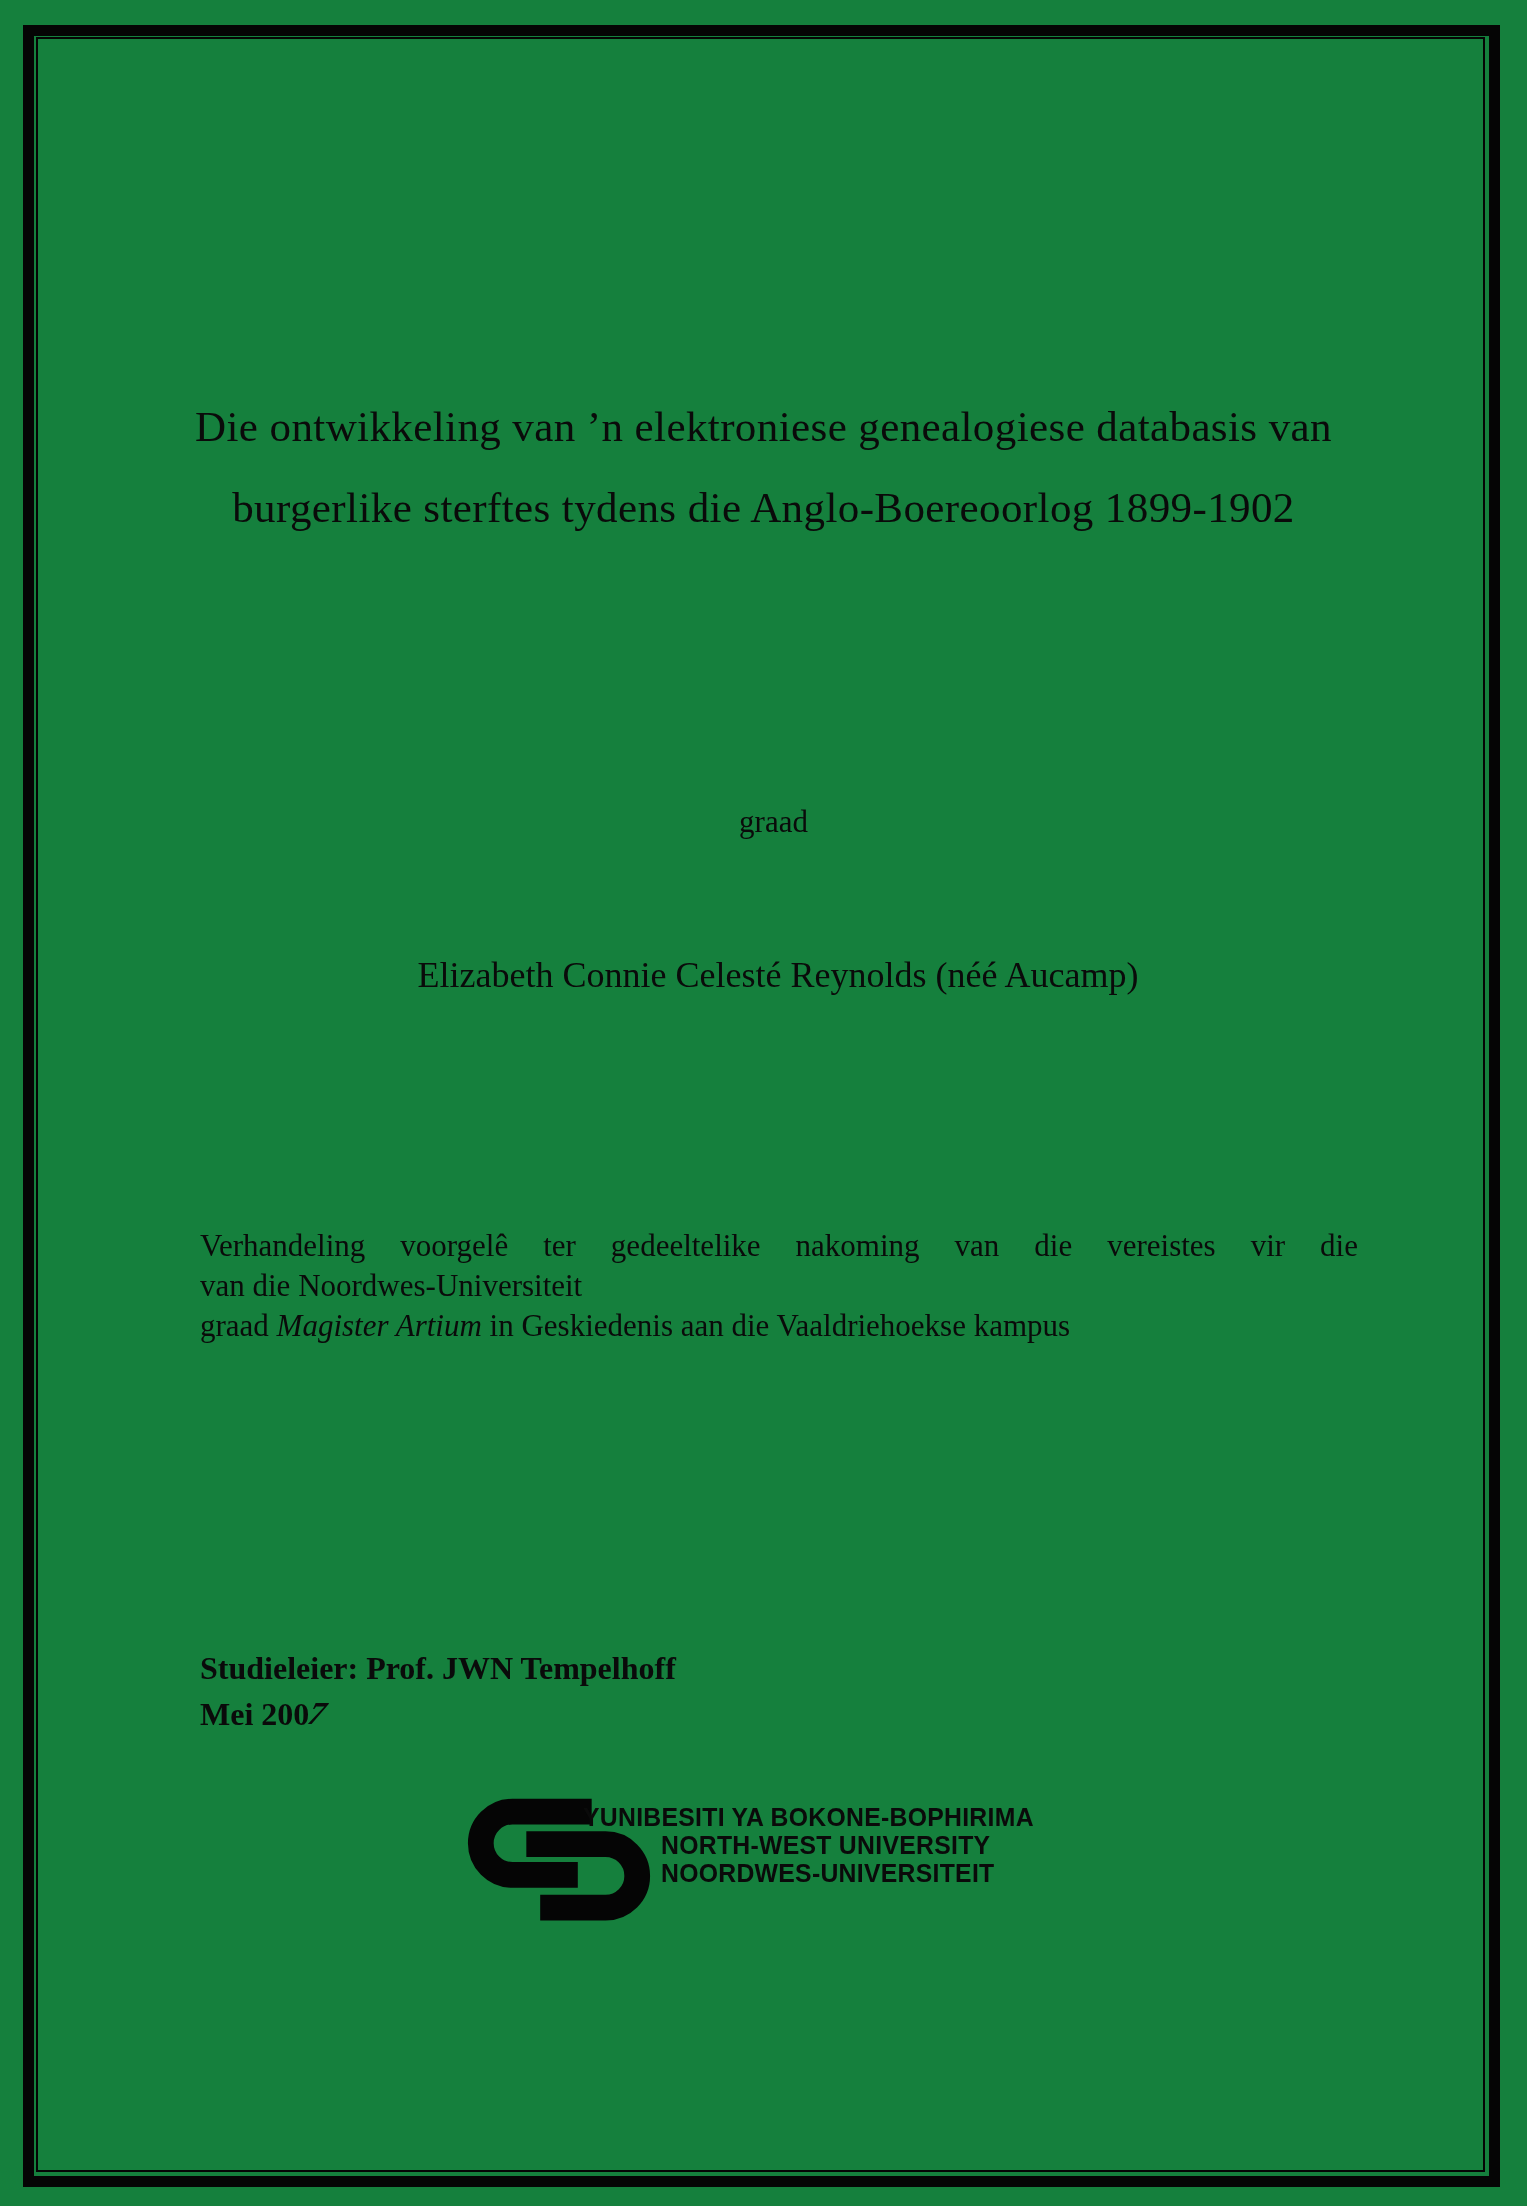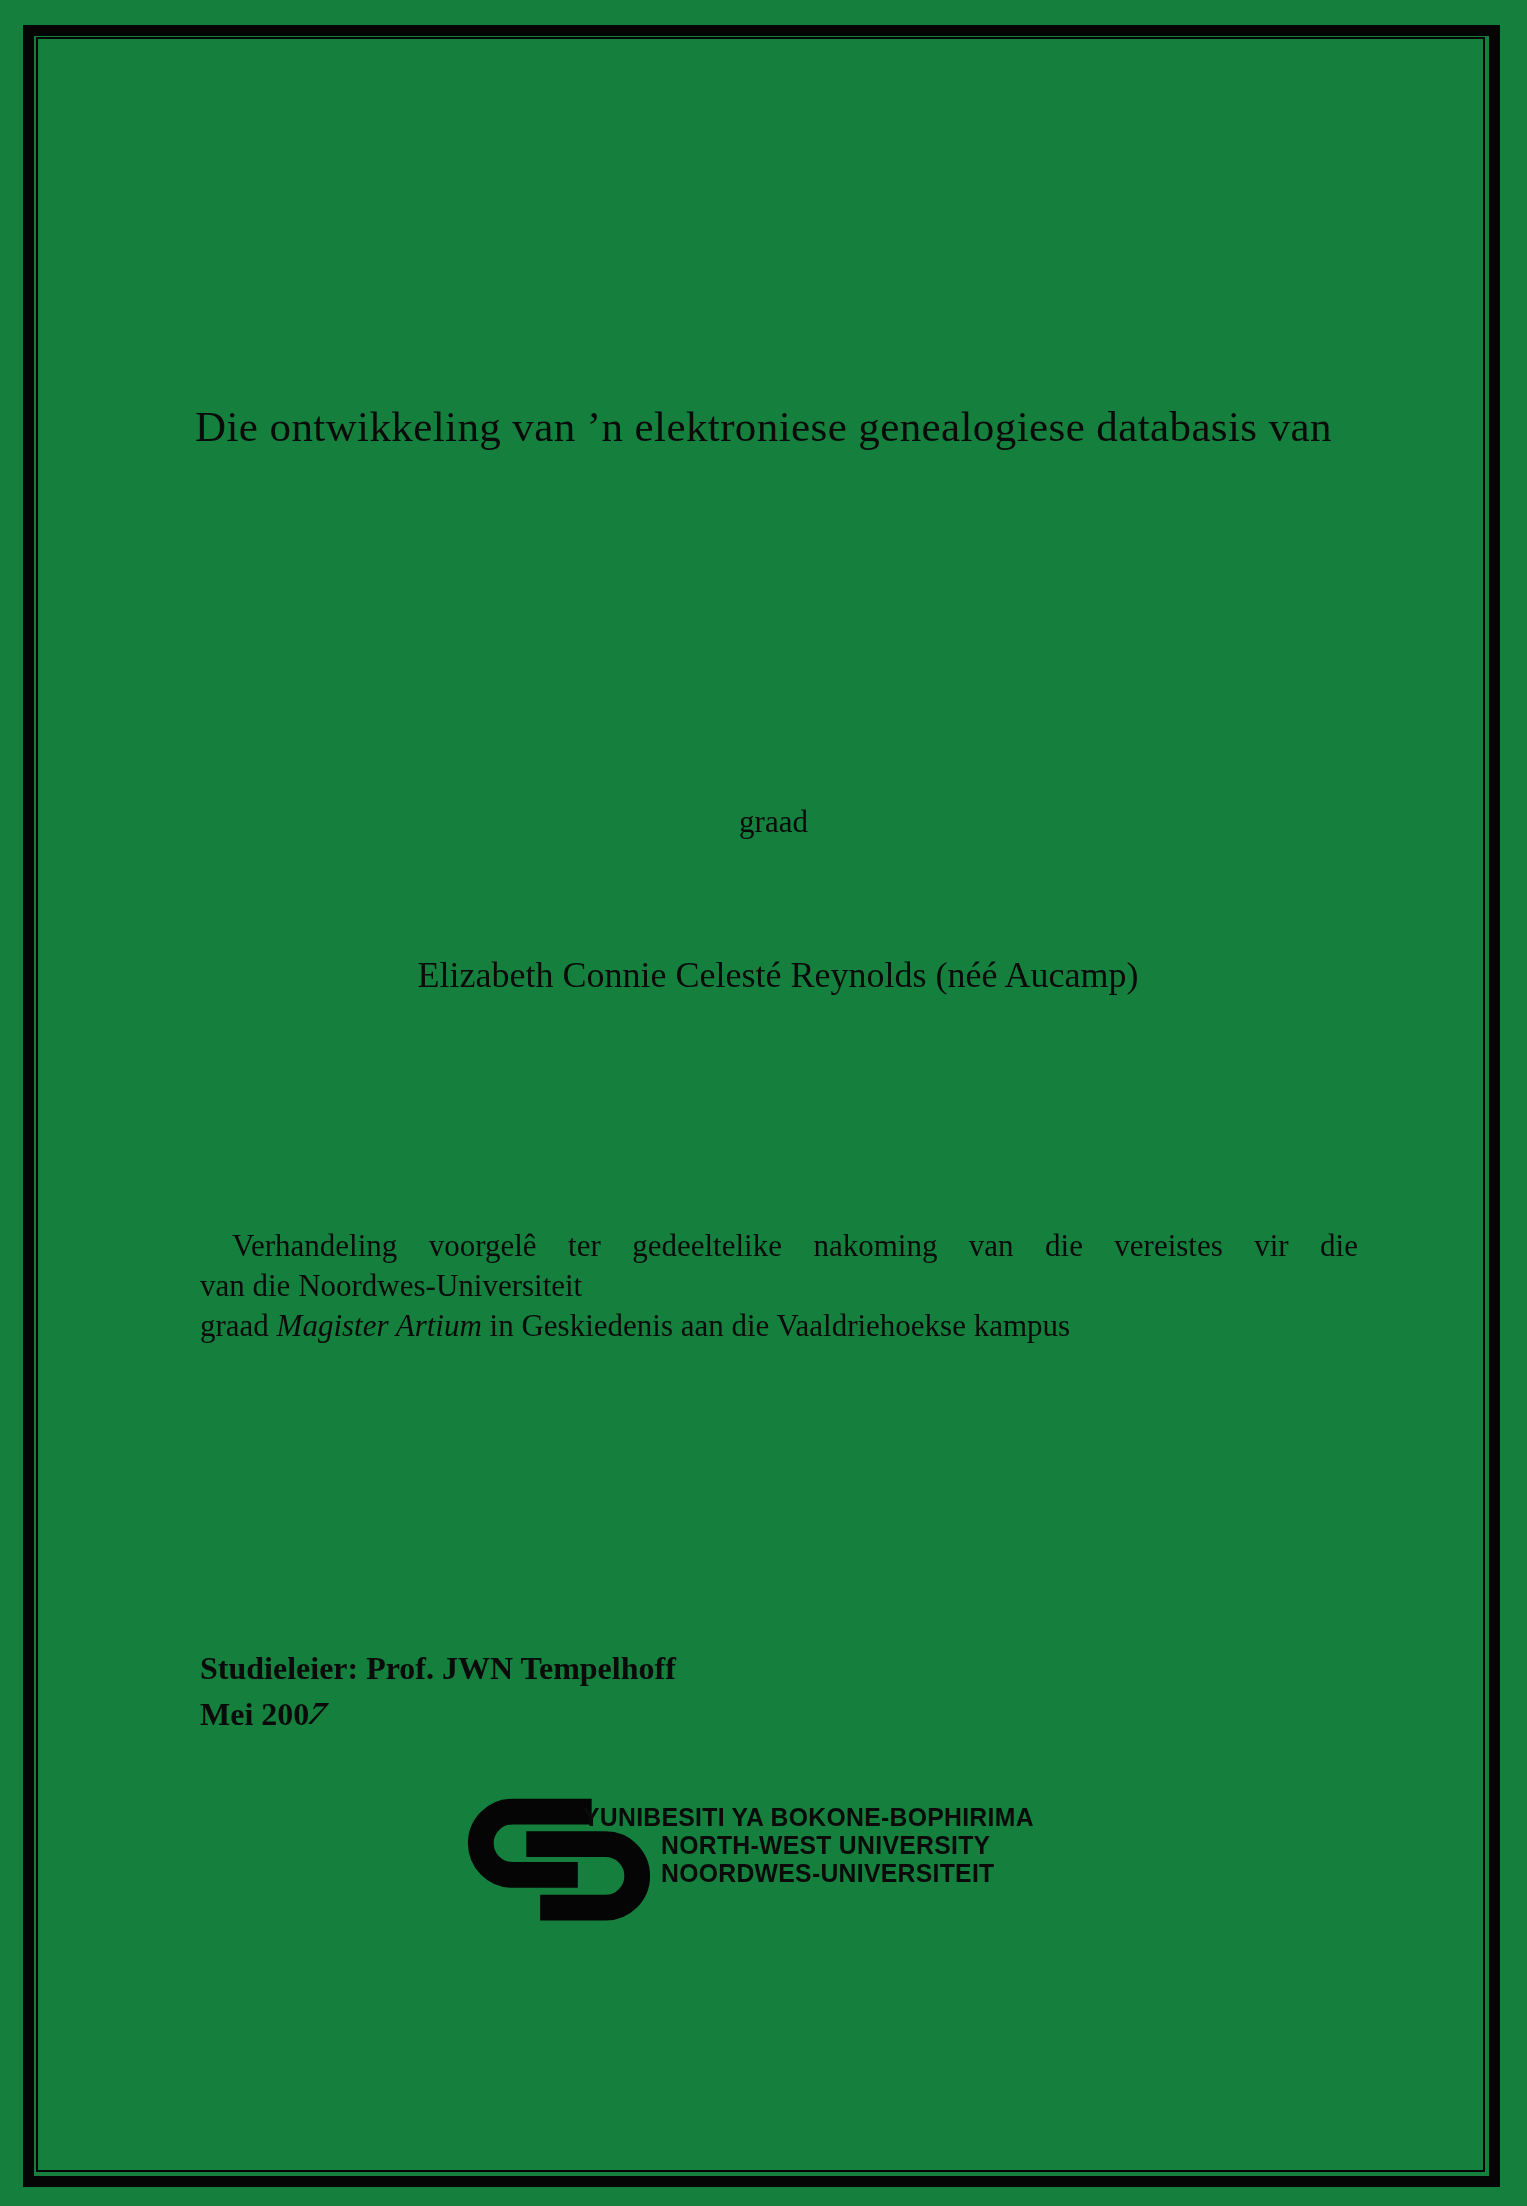--- a/index.html
+++ b/index.html
@@ -47,21 +47,20 @@
   }
   .statement {
     position: absolute;
     left: 200px; width: 1158px; top: 1226px;
     font-size: 31px;
     line-height: 40px;
   }
   .stmt-line1 {
     text-align: justify;
     text-align-last: justify;
-    margin-left: 32px;
   }
   .stmt-line .it { font-style: italic; }
   .supervisor-block {
     position: absolute;
     left: 200px; width: 900px; top: 1645px;
     font-size: 32px;
     line-height: 46px;
     font-weight: bold;
   }
   .digit-skew {
@@ -96,20 +95,21 @@
 </head>
 <body>
 
 <div id="page">
 
   <div class="frame-outer"></div>
   <div class="frame-inner"></div>
 
   <div class="doc-title">
     <div>Die ontwikkeling van ’n elektroniese genealogiese databasis van</div>
+    <div>burgerlike sterftes tydens die Anglo-Boereoorlog 1899-1902</div>
   </div>
 
   <div class="byline">graad</div>
 
   <div class="author">Elizabeth Connie Celesté Reynolds (néé Aucamp)</div>
 
   <div class="statement">
     <div class="stmt-line stmt-line1">Verhandeling voorgelê ter gedeeltelike nakoming van die vereistes vir die</div>
     <div class="stmt-line">van die Noordwes-Universiteit</div>
     <div class="stmt-line"><span>graad </span><span class="it">Magister Artium</span><span> in Geskiedenis aan die Vaaldriehoekse kampus</span></div>

